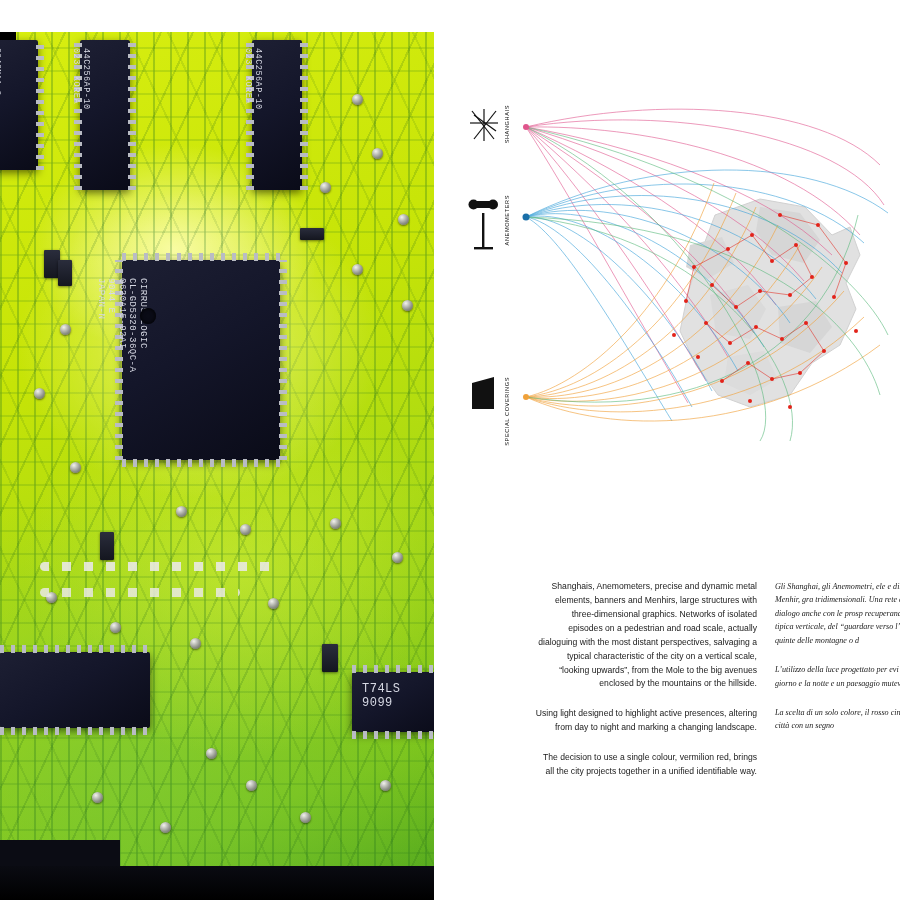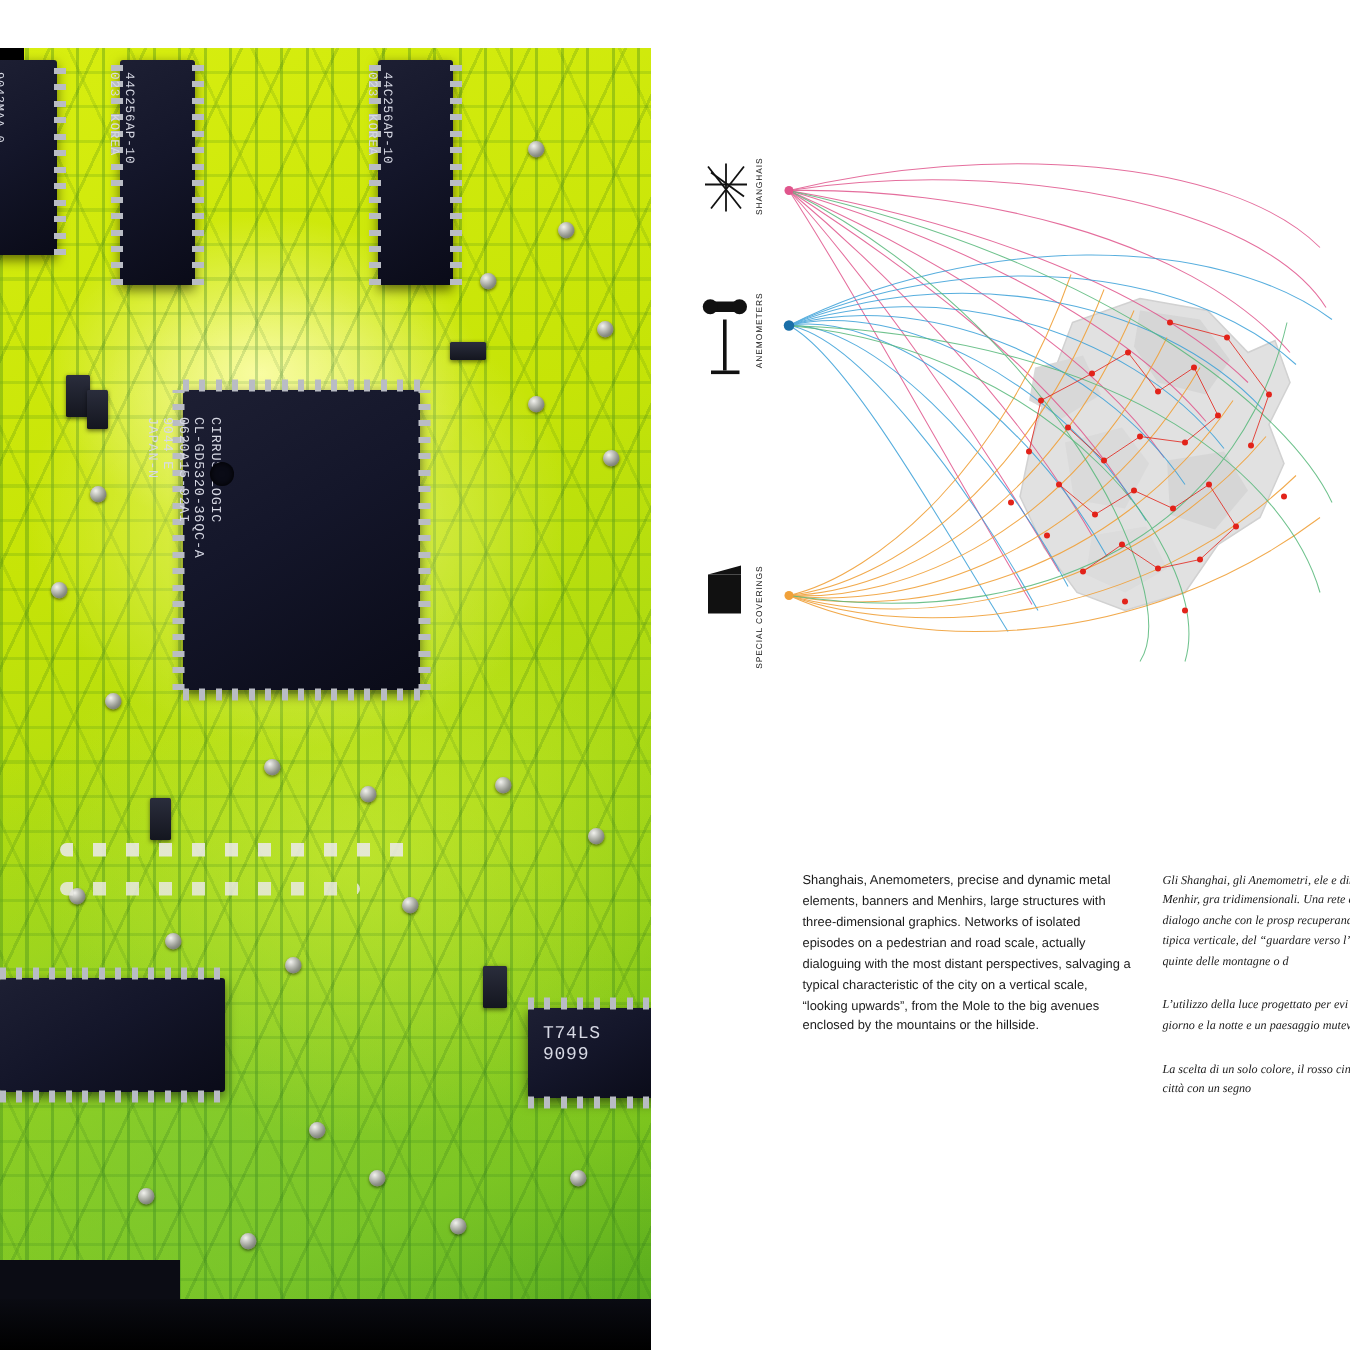--- a/index.html
+++ b/index.html
@@ -50,21 +50,21 @@
 
   .icon-label{position:absolute;font-size:5.6px;letter-spacing:.6px;color:#111;
       writing-mode:vertical-rl;transform:rotate(180deg);font-family:"Liberation Sans",sans-serif;}
 
   .title{position:absolute;left:535px;top:520px;font-family:"Liberation Serif",serif;
       font-size:27px;color:#e2231a;letter-spacing:.2px;}
 
   .col-en{position:absolute;left:535px;top:580px;width:222px;font-size:8.6px;line-height:1.62;color:#1a1a1a;}
   .col-it{position:absolute;left:775px;top:580px;width:200px;font-size:8.1px;line-height:1.66;color:#1a1a1a;
       font-family:"Liberation Serif",serif;font-style:italic;}
-  .col-en p{margin:0 0 16px 0;}
+  .col-en p{margin:0 0 16px 0;text-align:right;}
   .col-it p{margin:0 0 16px 0;}
   .edge-black{position:absolute;left:0;top:32px;width:12px;height:140px;background:#000;}
 </style>
 </head>
 <body>
 
 <div class="page">
 
   <div class="left-panel">
     <div class="pcb"></div>
@@ -281,20 +281,22 @@
       </svg>
 
       <div class="icon-label" style="left:44px;top:10px;">SHANGHAIS</div>
       <div class="icon-label" style="left:44px;top:100px;">ANEMOMETERS</div>
       <div class="icon-label" style="left:44px;top:282px;">SPECIAL COVERINGS</div>
     </div>
 
 
     <div class="col-en" style="left:101px;top:580px;">
       <p>Shanghais, Anemometers, precise and dynamic metal elements, banners and Menhirs, large structures with three-dimensional graphics. Networks of isolated episodes on a pedestrian and road scale, actually dialoguing with the most distant perspectives, salvaging a typical characteristic of the city on a vertical scale, “looking upwards”, from the Mole to the big avenues enclosed by the mountains or the hillside.</p>
+      <p>Using light designed to highlight active presences, altering from day to night and marking a changing landscape.</p>
+      <p>The decision to use a single colour, vermilion red, brings all the city projects together in a unified identifiable way.</p>
     </div>
 
     <div class="col-it" style="left:341px;top:580px;">
       <p>Gli Shanghai, gli Anemometri, ele e dinamici, i banner e i Menhir, gra tridimensionali. Una rete di episodi i e viaria, in dialogo anche con le prosp recuperando una caratteristica tipica verticale, del “guardare verso l’alto”, chiusi dalle quinte delle montagne o d</p>
       <p>L’utilizzo della luce progettato per evi che cambiano tra il giorno e la notte e un paesaggio mutevole.</p>
       <p>La scelta di un solo colore, il rosso cin gli interventi nella città con un segno</p>
     </div>
   </div>
 </div>
 

